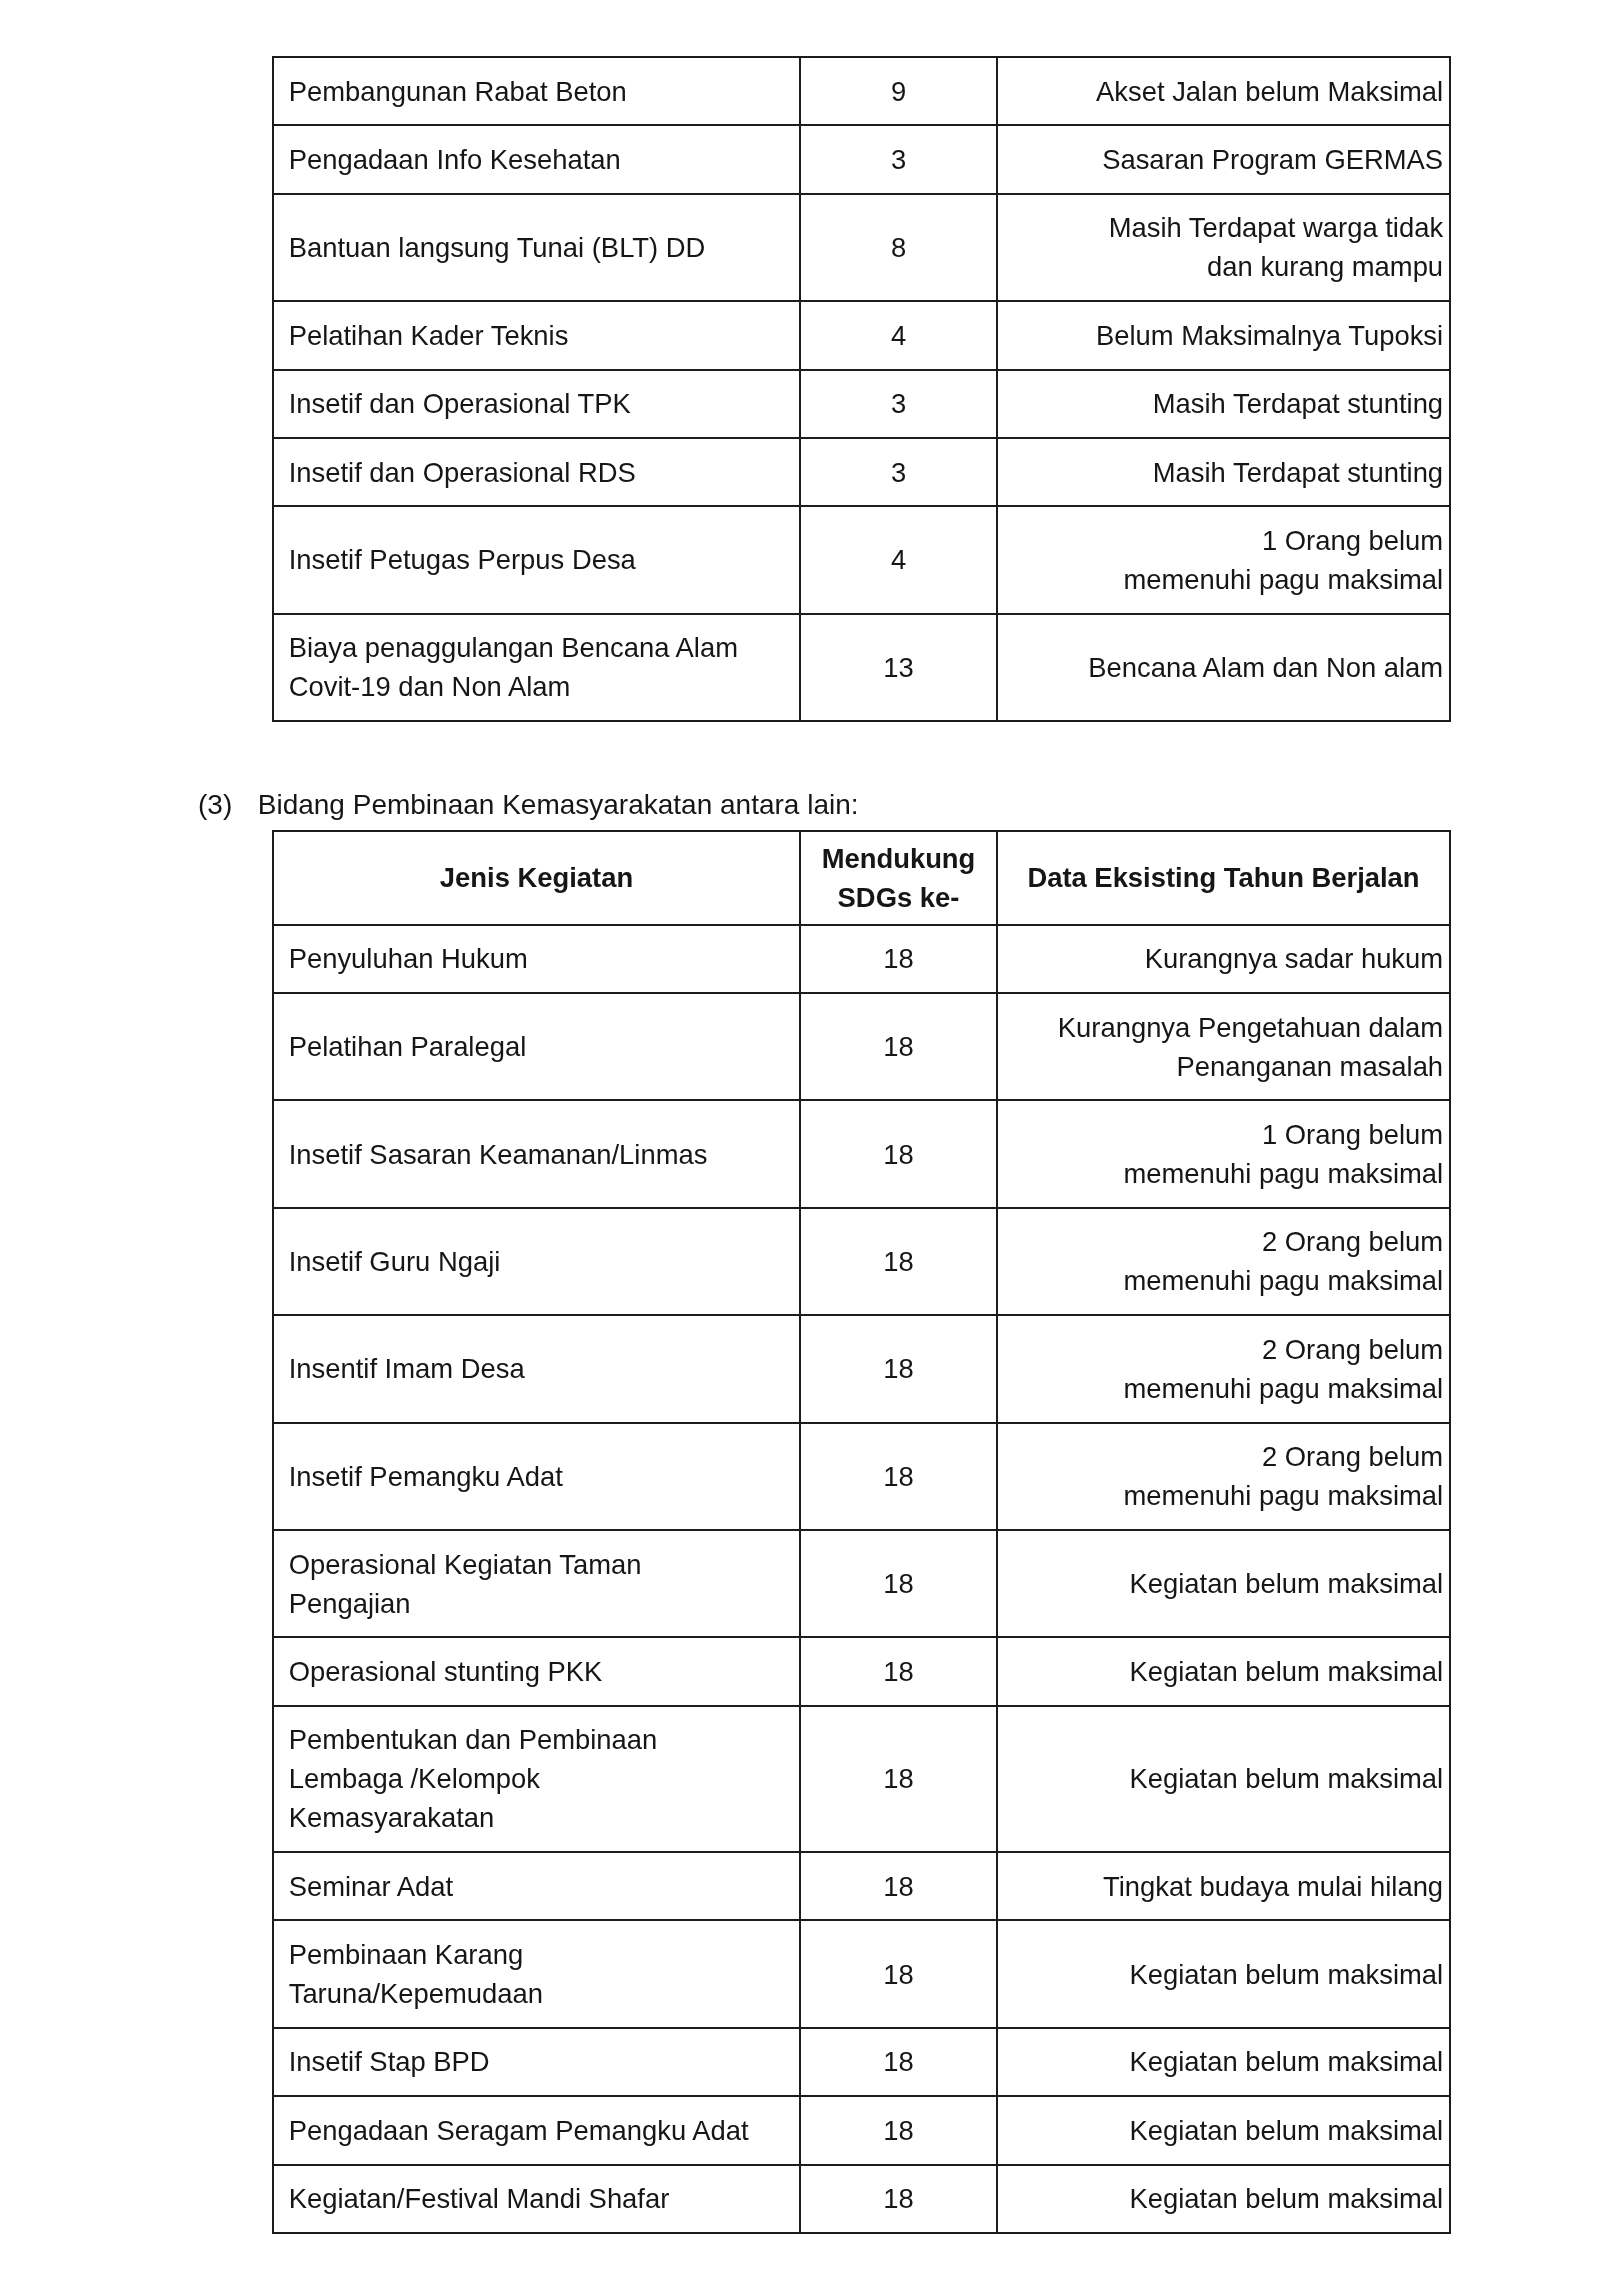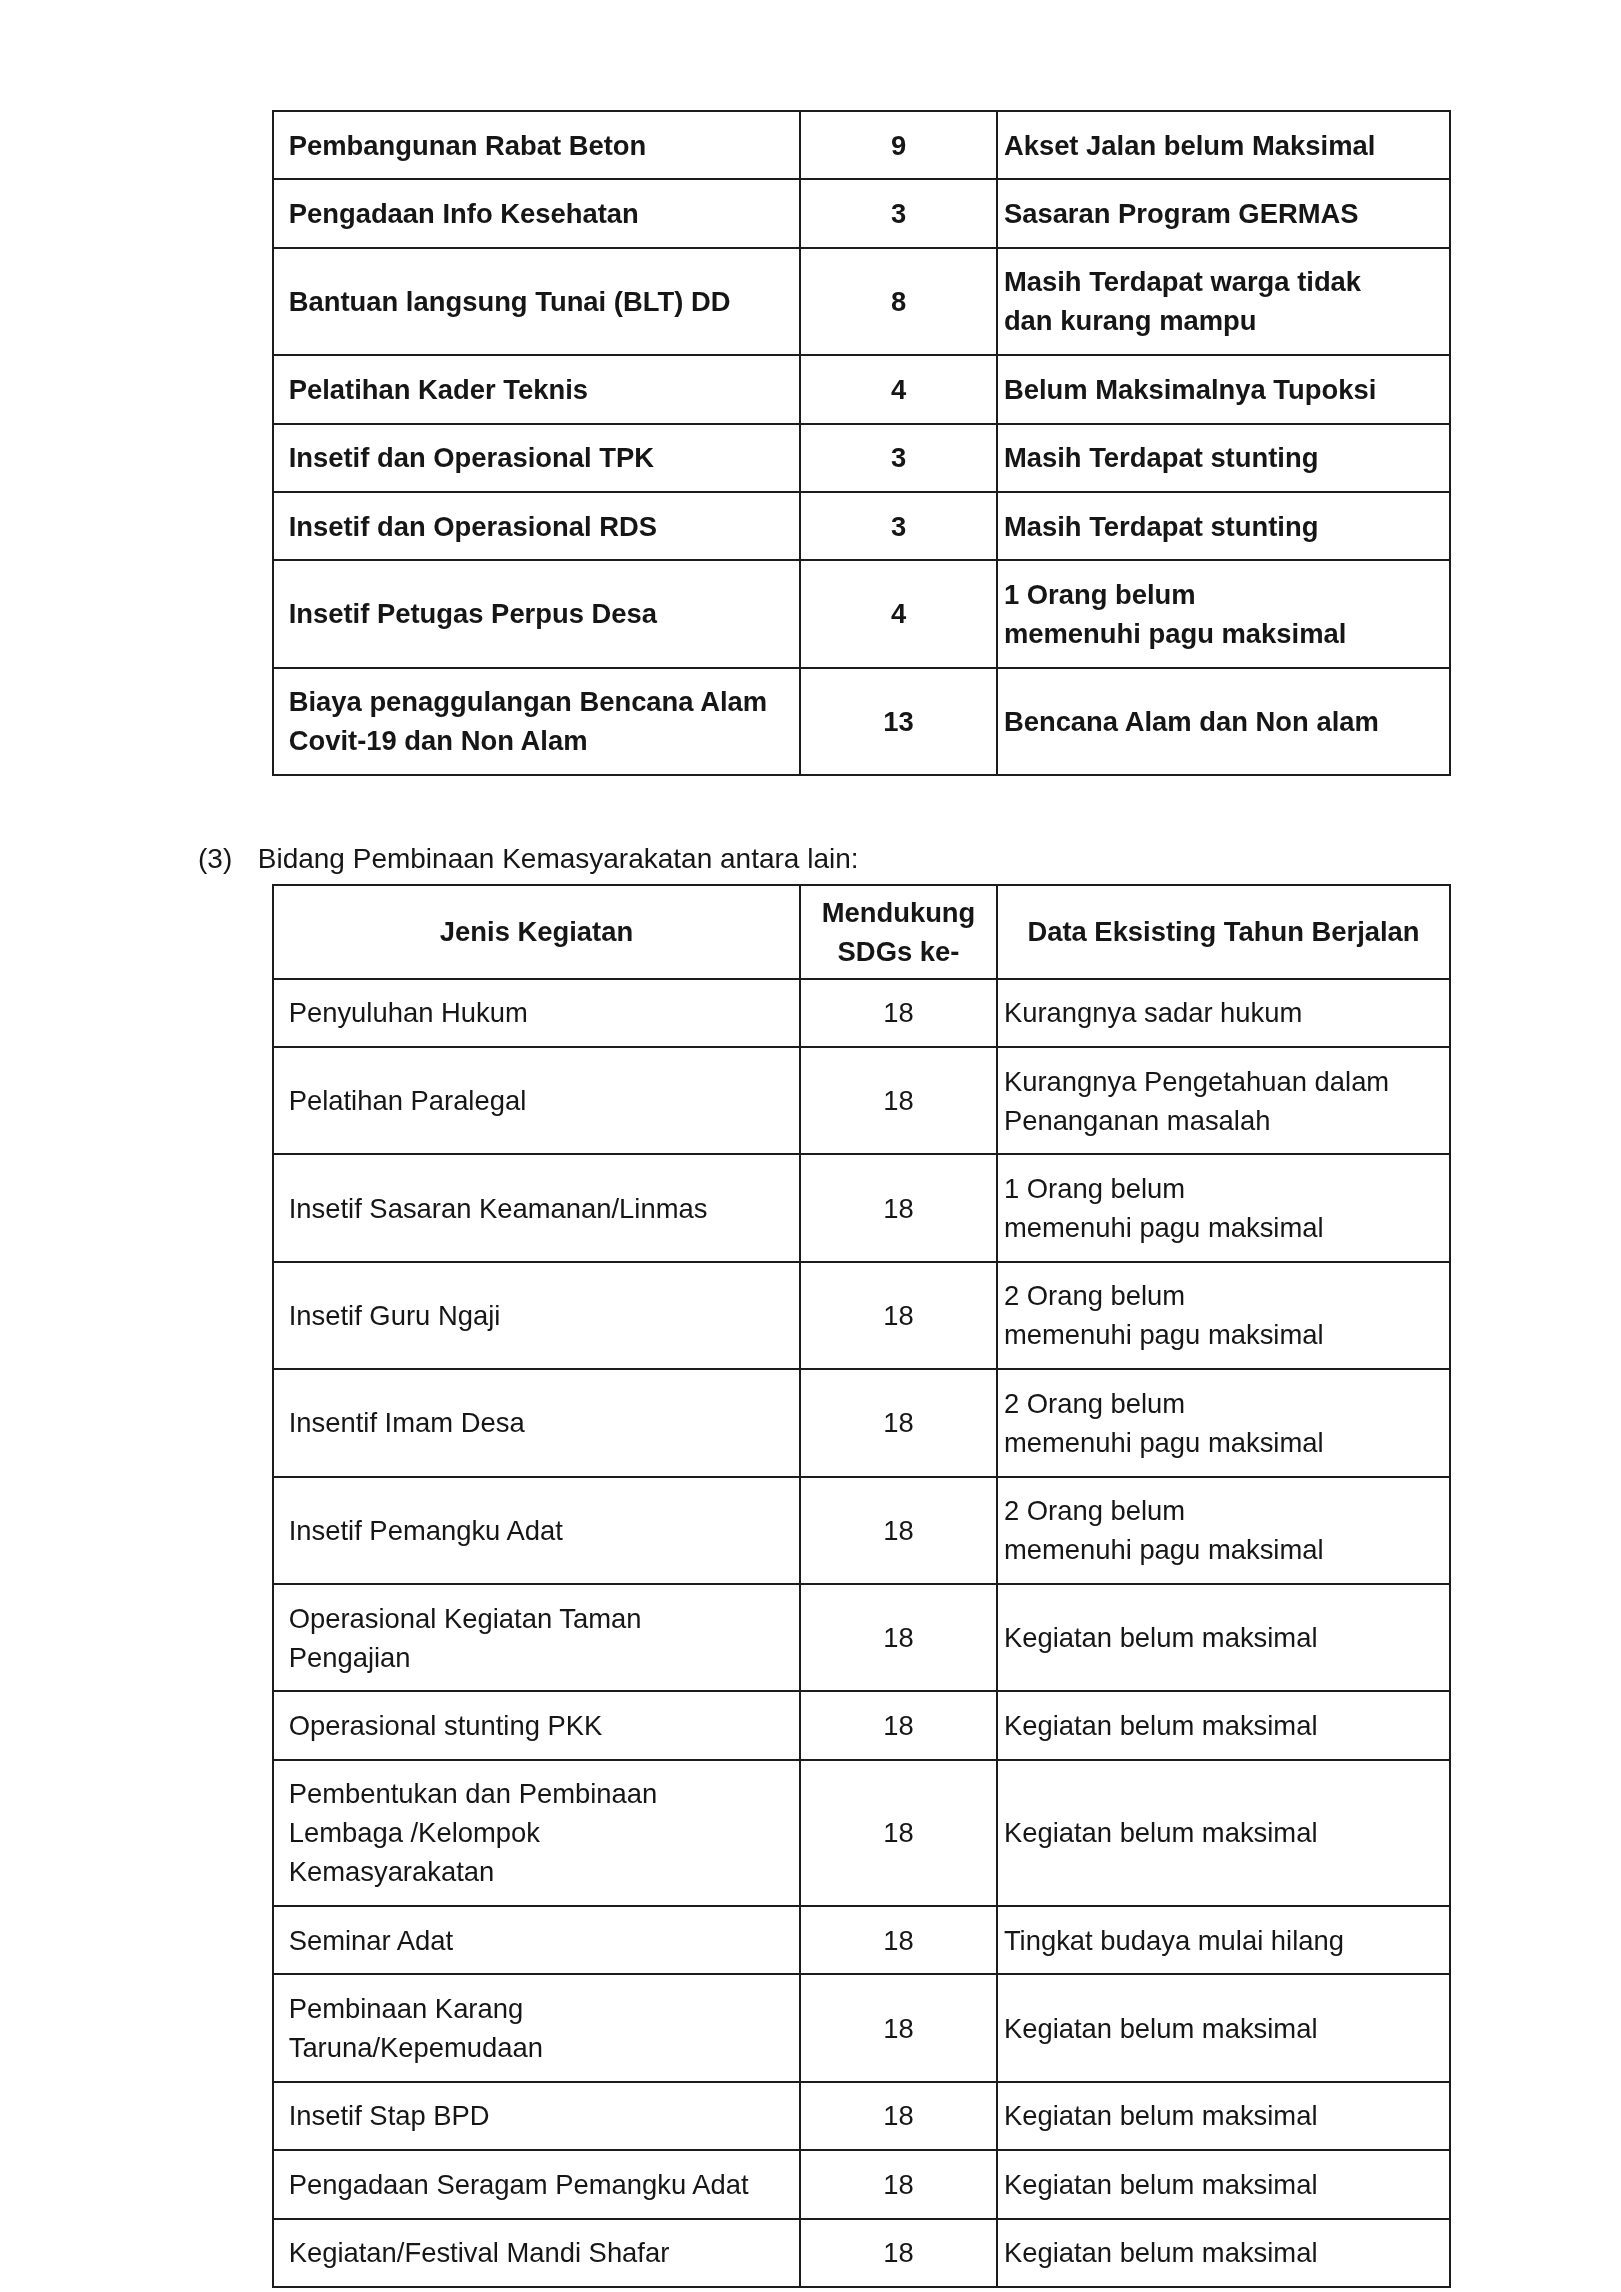--- a/index.html
+++ b/index.html
@@ -30,23 +30,23 @@
     color: #161616;
     overflow: hidden;
   }
   table.doc-table th {
     font-weight: bold;
     text-align: center;
     padding: 6.9px 5.9px;
   }
   .cell-k { text-align: left; padding-left: 14.7px !important; }
   .cell-s { text-align: center; }
-  .cell-d { text-align: left; padding-left: 5.9px !important; padding-right: 5.9px !important; }
+  .cell-d { text-align: right; padding-left: 5.9px !important; padding-right: 5.9px !important; }
   .tall-row td { padding-top: 25.5px; padding-bottom: 25.5px; margin-left: 32px; }
-  #table1 { margin-top: 110px; font-weight: bold; }
+  #table1 { margin-top: 56px; }
   .section-heading {
     display: flex;
     align-items: baseline;
     column-gap: 25.5px;
     margin: 63px 0 5.9px 198px;
     font-size: 28px;
     line-height: 39px;
     color: #161616;
   }
 </style>

